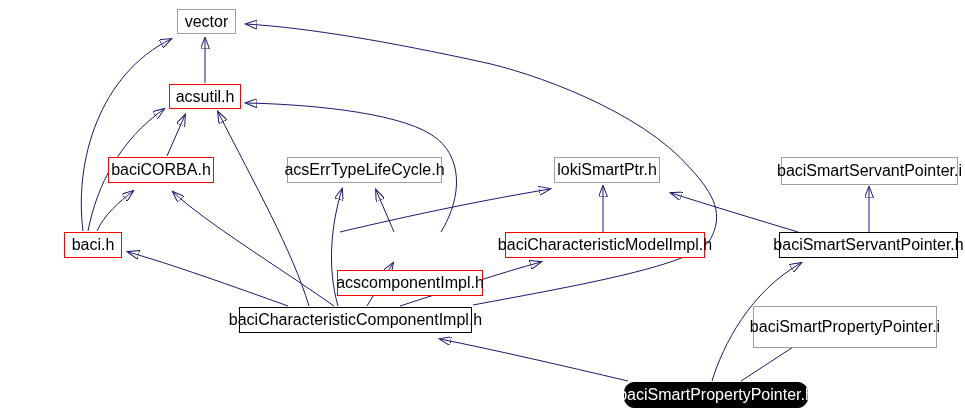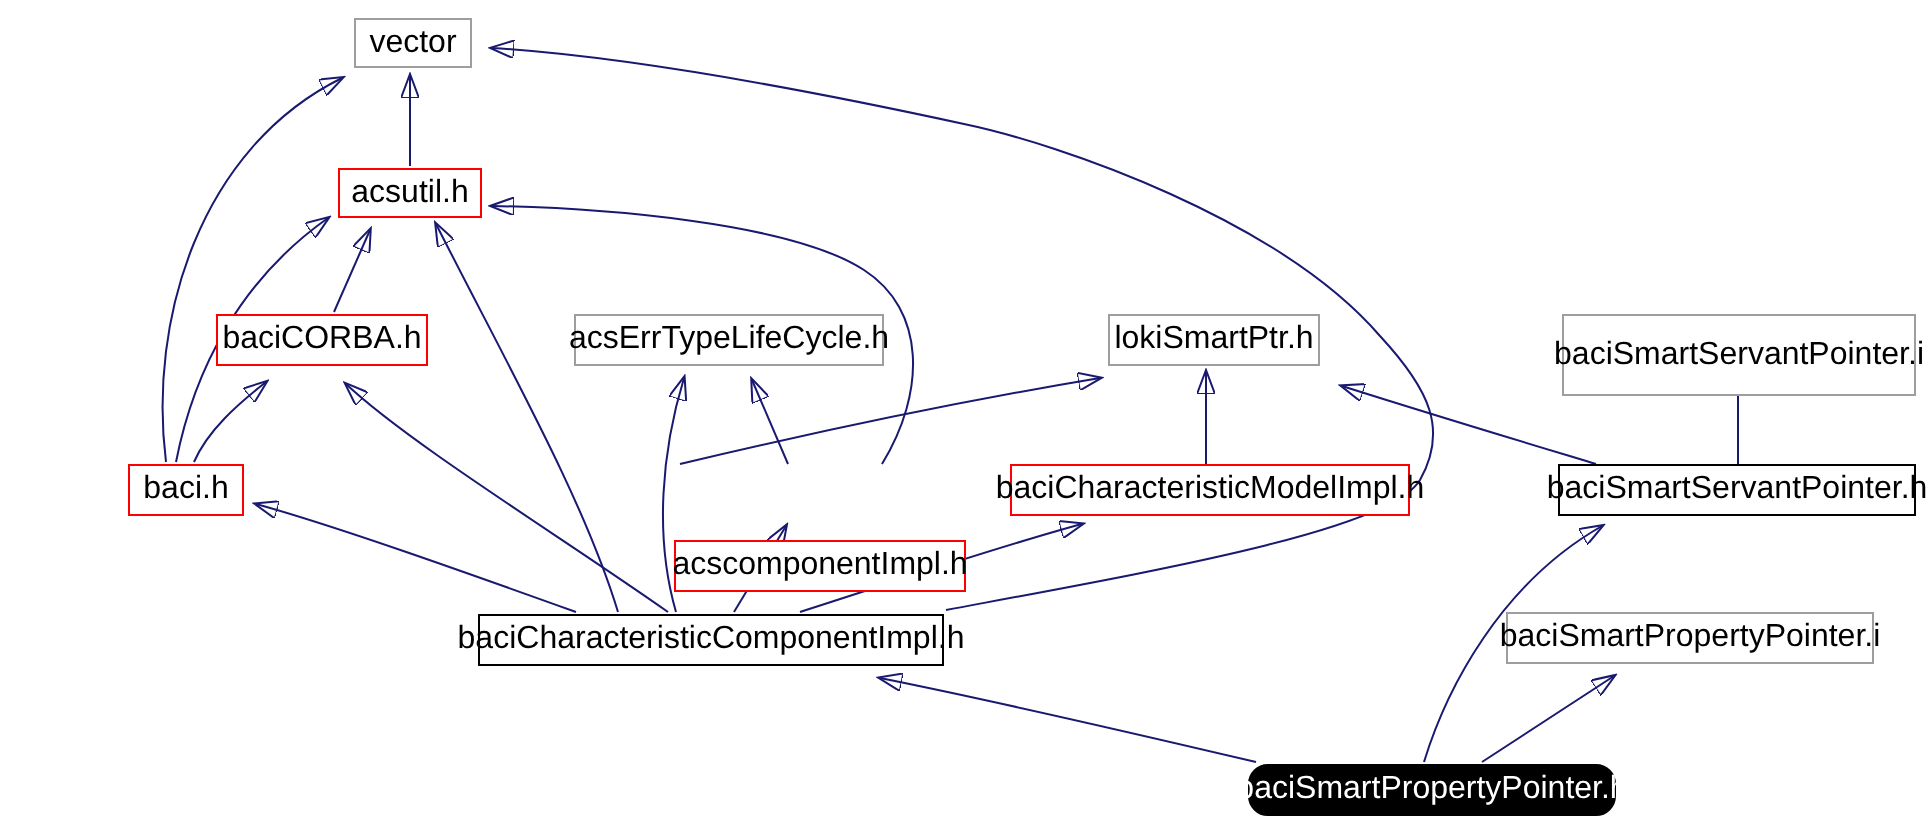--- a/index.html
+++ b/index.html
@@ -56,22 +56,22 @@
     <path d="M628,381 C560,365 495,350 440,339" marker-end="url(#arrow)"></path>
     <path d="M712,381 C723,345 750,292 801,263" marker-end="url(#arrow)"></path>
     <path d="M741,381 L807,338" marker-end="url(#arrow)"></path>
   </svg>
 
   <div class="node kind-gray" style="left:177px;top:9px;width:59px;height:25px;">vector</div>
   <div class="node kind-red" style="left:169px;top:84px;width:72px;height:25px;">acsutil.h</div>
   <div class="node kind-red" style="left:108px;top:157px;width:106px;height:26px;">baciCORBA.h</div>
   <div class="node kind-gray" style="left:287px;top:157px;width:155px;height:26px;">acsErrTypeLifeCycle.h</div>
   <div class="node kind-gray" style="left:554px;top:157px;width:106px;height:26px;">lokiSmartPtr.h</div>
-  <div class="node kind-gray" style="left:781px;top:157px;width:177px;height:41px;">baciSmartServantPointer.i</div>
+  <div class="node kind-gray" style="left:781px;top:157px;width:177px;height:28px;">baciSmartServantPointer.i</div>
   <div class="node kind-red" style="left:64px;top:232px;width:58px;height:26px;">baci.h</div>
   <div class="node kind-red" style="left:337px;top:232px;width:146px;height:26px;margin-top:38px;">acscomponentImpl.h</div>
   <div class="node kind-red" style="left:505px;top:232px;width:200px;height:26px;">baciCharacteristicModelImpl.h</div>
   <div class="node kind-black" style="left:779px;top:232px;width:179px;height:26px;">baciSmartServantPointer.h</div>
   <div class="node kind-black" style="left:239px;top:307px;width:233px;height:26px;">baciCharacteristicComponentImpl.h</div>
-  <div class="node kind-gray" style="left:753px;top:306px;width:184px;height:26px;">baciSmartPropertyPointer.i</div>
+  <div class="node kind-gray" style="left:753px;top:306px;width:184px;height:42px;">baciSmartPropertyPointer.i</div>
   <div class="node kind-current" style="left:624px;top:382px;width:184px;height:26px;">baciSmartPropertyPointer.h</div>
 
 </div>
 
 </body></html>

